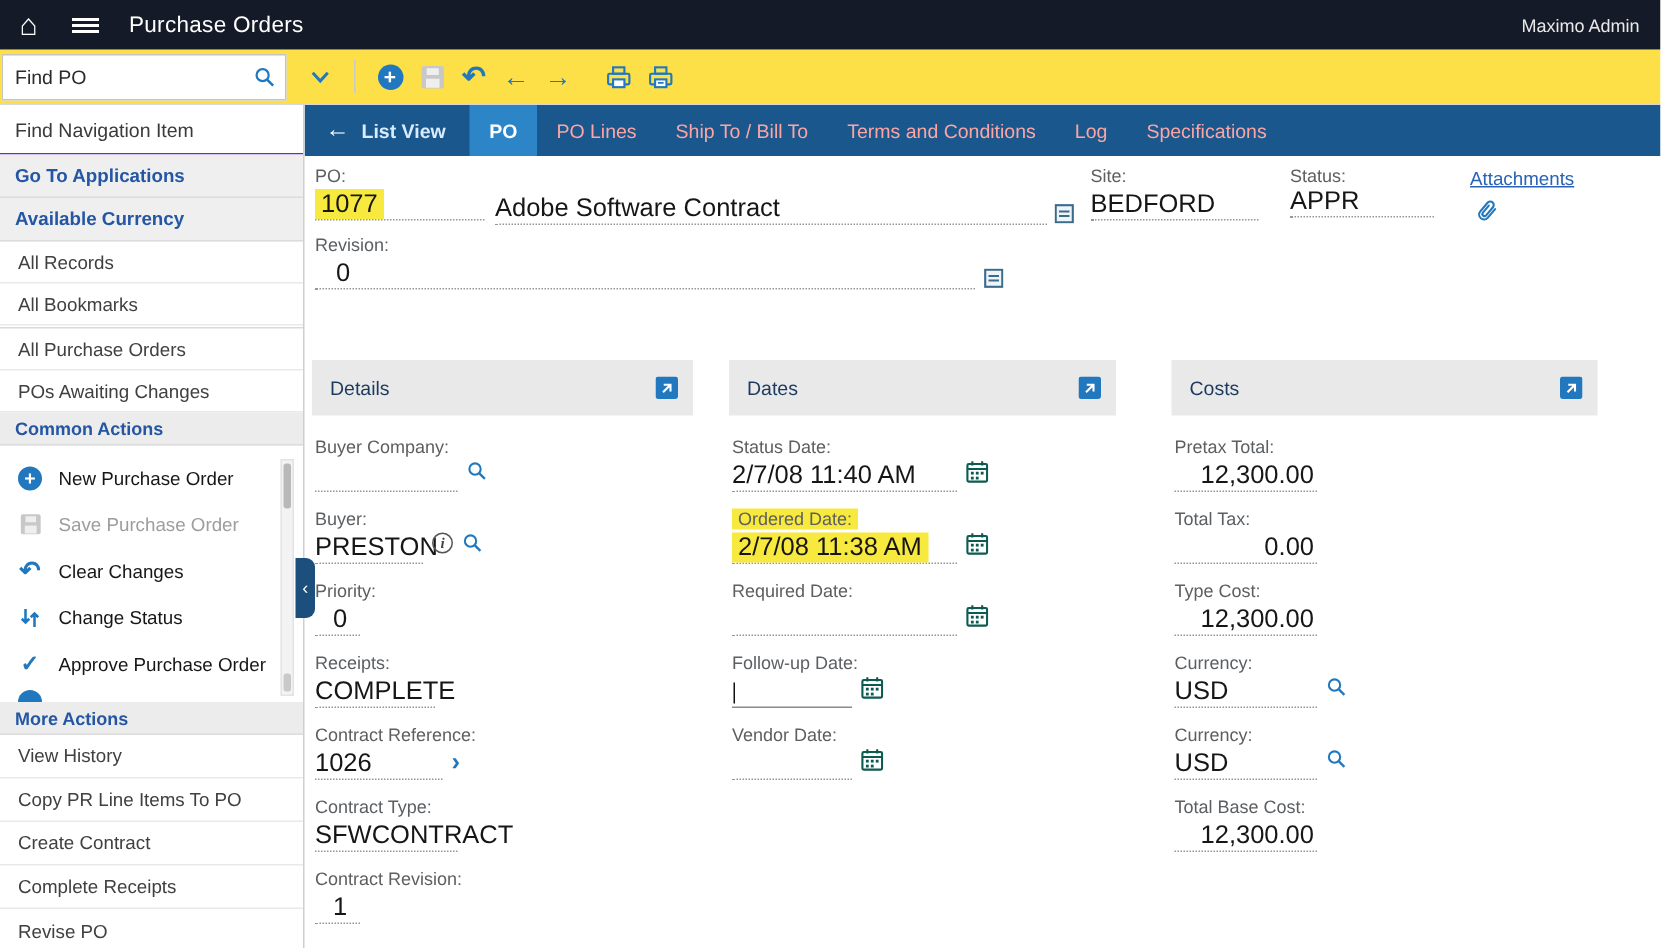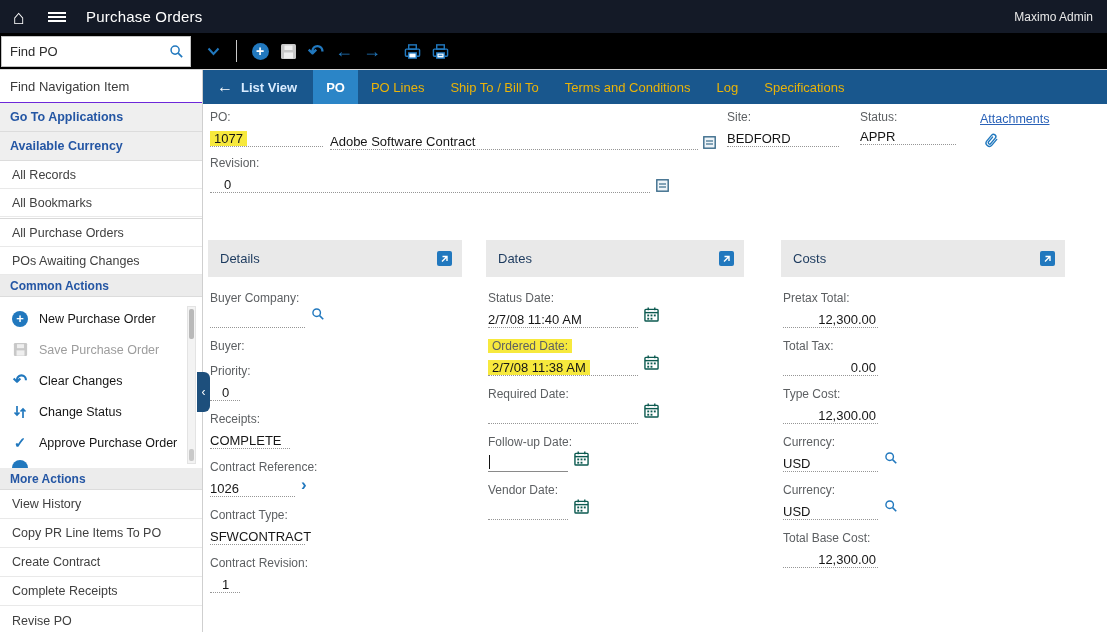--- a/index.html
+++ b/index.html
@@ -8,21 +8,21 @@
 
   
   .topbar { position:absolute; top:0; left:0; width:1107px; height:33px; background:#141a27; display:flex; align-items:center; color:#fff; z-index:4; }
   .tb-ic { width:38px; height:33px; display:flex; align-items:center; justify-content:center; cursor:pointer; }
   .home-glyph { font-size:20px; line-height:1; }
   .burger span { display:block; width:18px; height:2px; background:#fff; margin:2px 0; }
   .app-title { font-size:15px; margin-left:10px; letter-spacing:.2px; }
   .user-label { margin-left:auto; margin-right:14px; font-size:12px; color:#e9e9e9; cursor:pointer; }
 
   
-  .toolbar { position:absolute; top:33px; left:0; width:1107px; height:37px; background:#000000; border-bottom:1px solid #d7d7d7; display:flex; align-items:center; z-index:3; }
+  .toolbar { position:absolute; top:33px; left:0; width:1107px; height:37px; background:#fde047; border-bottom:1px solid #d7d7d7; display:flex; align-items:center; z-index:3; }
   .findbox { width:190px; height:31px; margin-left:1px; background:#fff; border:1px solid #c4c4c4; display:flex; align-items:center; }
   .findbox input { border:none; outline:none; flex:1; min-width:0; padding:0 8px; font-size:13px; color:#2b2b2b; font-family:inherit; }
   .findbox input::placeholder { color:#2b2b2b; opacity:1; }
   .icbtn { width:28px; height:31px; display:flex; align-items:center; justify-content:center; cursor:pointer; }
   .tsep { width:1px; height:22px; background:#c9c9c9; margin:0 9px; }
   .arrow-glyph { font-size:18px; font-weight:bold; color:#2178be; line-height:1; }
   .undo-glyph { font-size:19px; font-weight:bold; color:#2178be; line-height:1; }
   .pluscirc { width:17px; height:17px; border-radius:50%; background:#2178be; color:#fff; display:flex; align-items:center; justify-content:center; font-size:14px; font-weight:bold; line-height:1; }
   .pluscirc.sm { width:16px; height:16px; font-size:13px; }
 
@@ -46,27 +46,27 @@
   .sb-thumb2 { position:absolute; left:1px; bottom:2px; width:5px; height:12px; background:#c9c9c9; border-radius:2px; }
 
   
   .collapse-handle { position:absolute; left:197px; top:372px; width:13px; height:40px; background:#1d4f7c; border-radius:0 6px 6px 0; display:flex; align-items:center; justify-content:center; color:#fff; font-size:12px; cursor:pointer; z-index:6; }
 
   
   .main { position:absolute; left:203px; top:70px; width:904px; height:562px; background:#fff; }
   .tabbar { height:34px; background:#19578d; display:flex; align-items:stretch; color:#fff; }
   .backlink { display:flex; align-items:center; gap:8px; padding:0 16px 0 14px; color:#d9ecff; font-weight:bold; font-size:13px; cursor:pointer; }
   .backlink .ar { font-size:16px; color:#fff; }
-  .tab { padding:0 13px; display:flex; align-items:center; font-size:13px; color:#eab308; cursor:pointer; }
+  .tab { padding:0 13px; display:flex; align-items:center; font-size:13px; color:#fca5a5; cursor:pointer; }
   .tab.active { background:#2b85c7; font-weight:bold; color:#fff; }
 
   
   .record { position:relative; height:136px; }
   .flabel { font-size:12px; color:#5c5f62; white-space:nowrap; }
-  .line { border-bottom:1px dotted #969696; min-height:21px; display:flex; align-items:flex-end; font-size:13px; color:#161616; cursor:text; }
+  .line { border-bottom:1px dotted #969696; min-height:21px; display:flex; align-items:flex-end; font-size:17px; color:#161616; cursor:text; }
   .line.solid { border-bottom:1px solid #8a8a8a; }
   .hl { background:#f7e93d; padding:0 4px; }
   .g { position:absolute; }
   .g-po { left:7px; top:6px; }
   .g-po .line { width:113px; margin-top:2px; }
   .g-desc { left:127px; top:25px; display:flex; align-items:flex-end; gap:5px; }
   .g-desc .line { width:368px; }
   .g-site { left:524px; top:6px; }
   .g-site .line { width:112px; margin-top:2px; }
   .g-status { left:657px; top:6px; }
@@ -337,20 +337,32 @@
             <span class="icbtn-inline">
                 <svg width="14" height="14" viewBox="0 0 16 16">
                   <circle cx="6.5" cy="6.5" r="4.3" fill="none" stroke="#2178be" stroke-width="1.6"></circle>
                   <line x1="9.8" y1="9.8" x2="14" y2="14" stroke="#2178be" stroke-width="1.8"></line>
                 </svg>
               </span>
           </div>
         </div>
         <div class="field">
           <div class="flabel">Buyer:</div>
+          <div class="vrow">
+            <div class="line w72">
+                <span>PRESTON</span>
+              </div>
+            <span class="info-ic">i</span>
+            <span class="icbtn-inline">
+                <svg width="14" height="14" viewBox="0 0 16 16">
+                  <circle cx="6.5" cy="6.5" r="4.3" fill="none" stroke="#2178be" stroke-width="1.6"></circle>
+                  <line x1="9.8" y1="9.8" x2="14" y2="14" stroke="#2178be" stroke-width="1.8"></line>
+                </svg>
+              </span>
+          </div>
         </div>
         <div class="field">
           <div class="flabel">Priority:</div>
           <div class="vrow">
               <div class="line w30 indent">
                 <span>0</span>
               </div>
             </div>
         </div>
         <div class="field">

